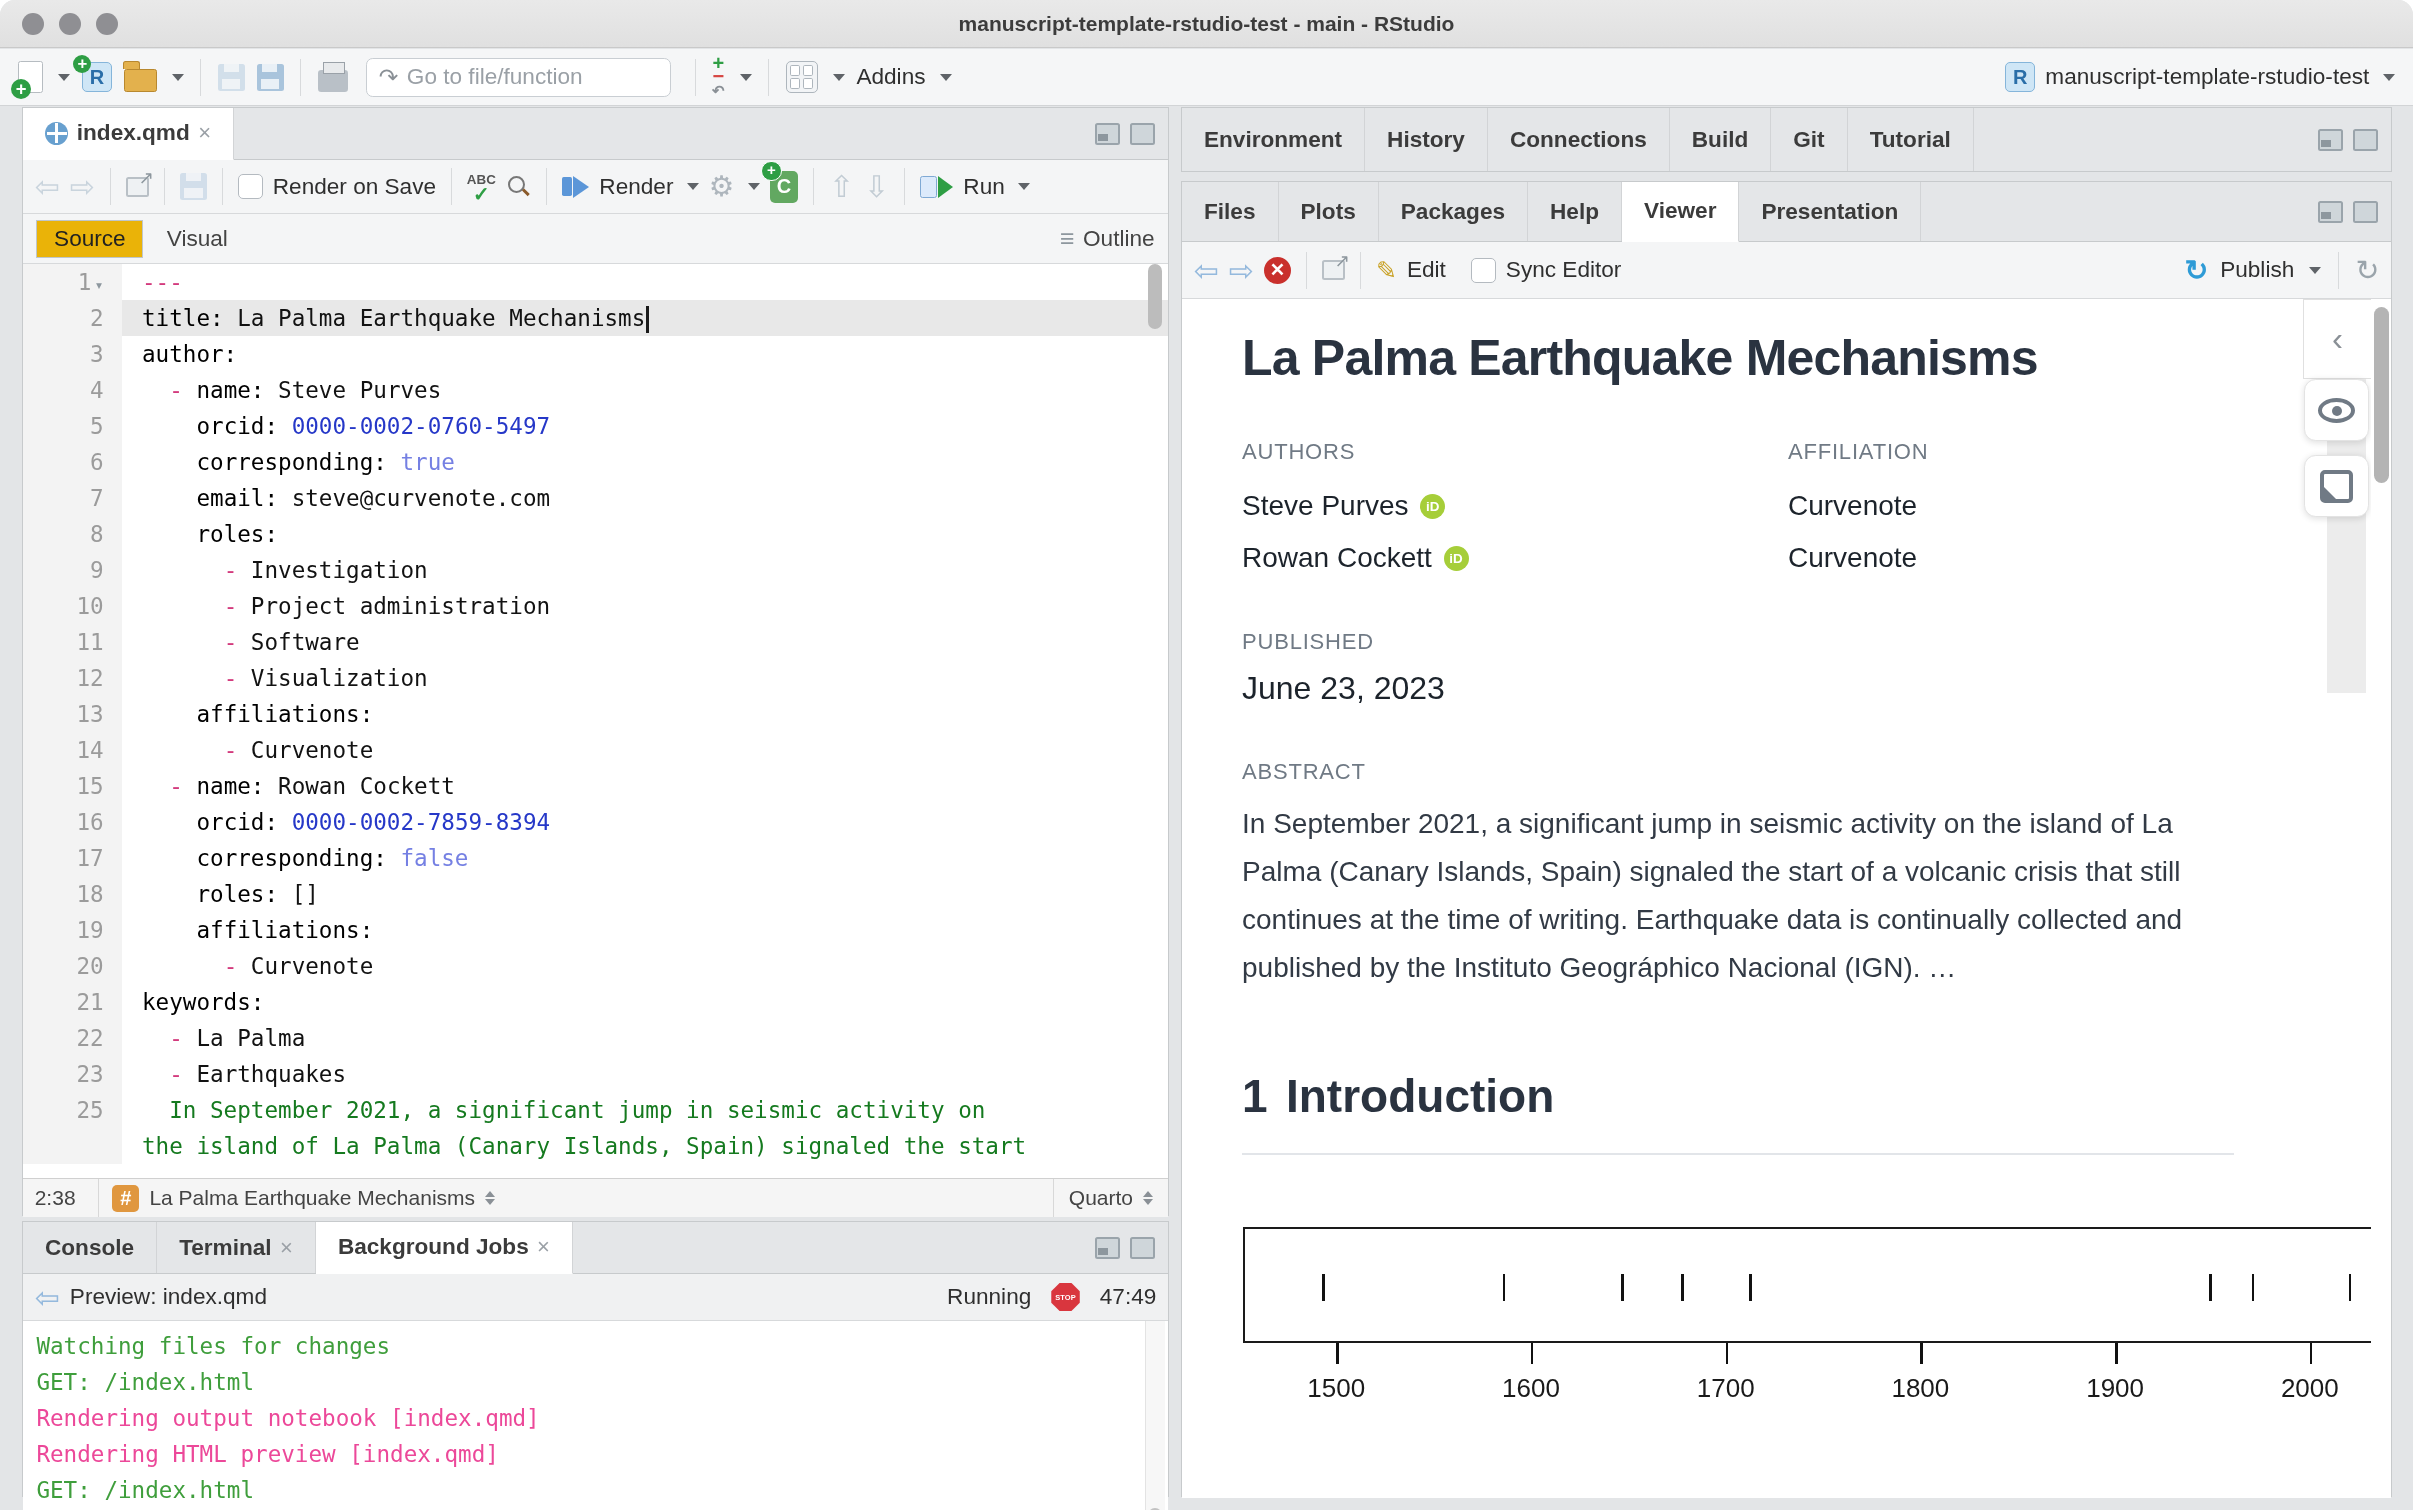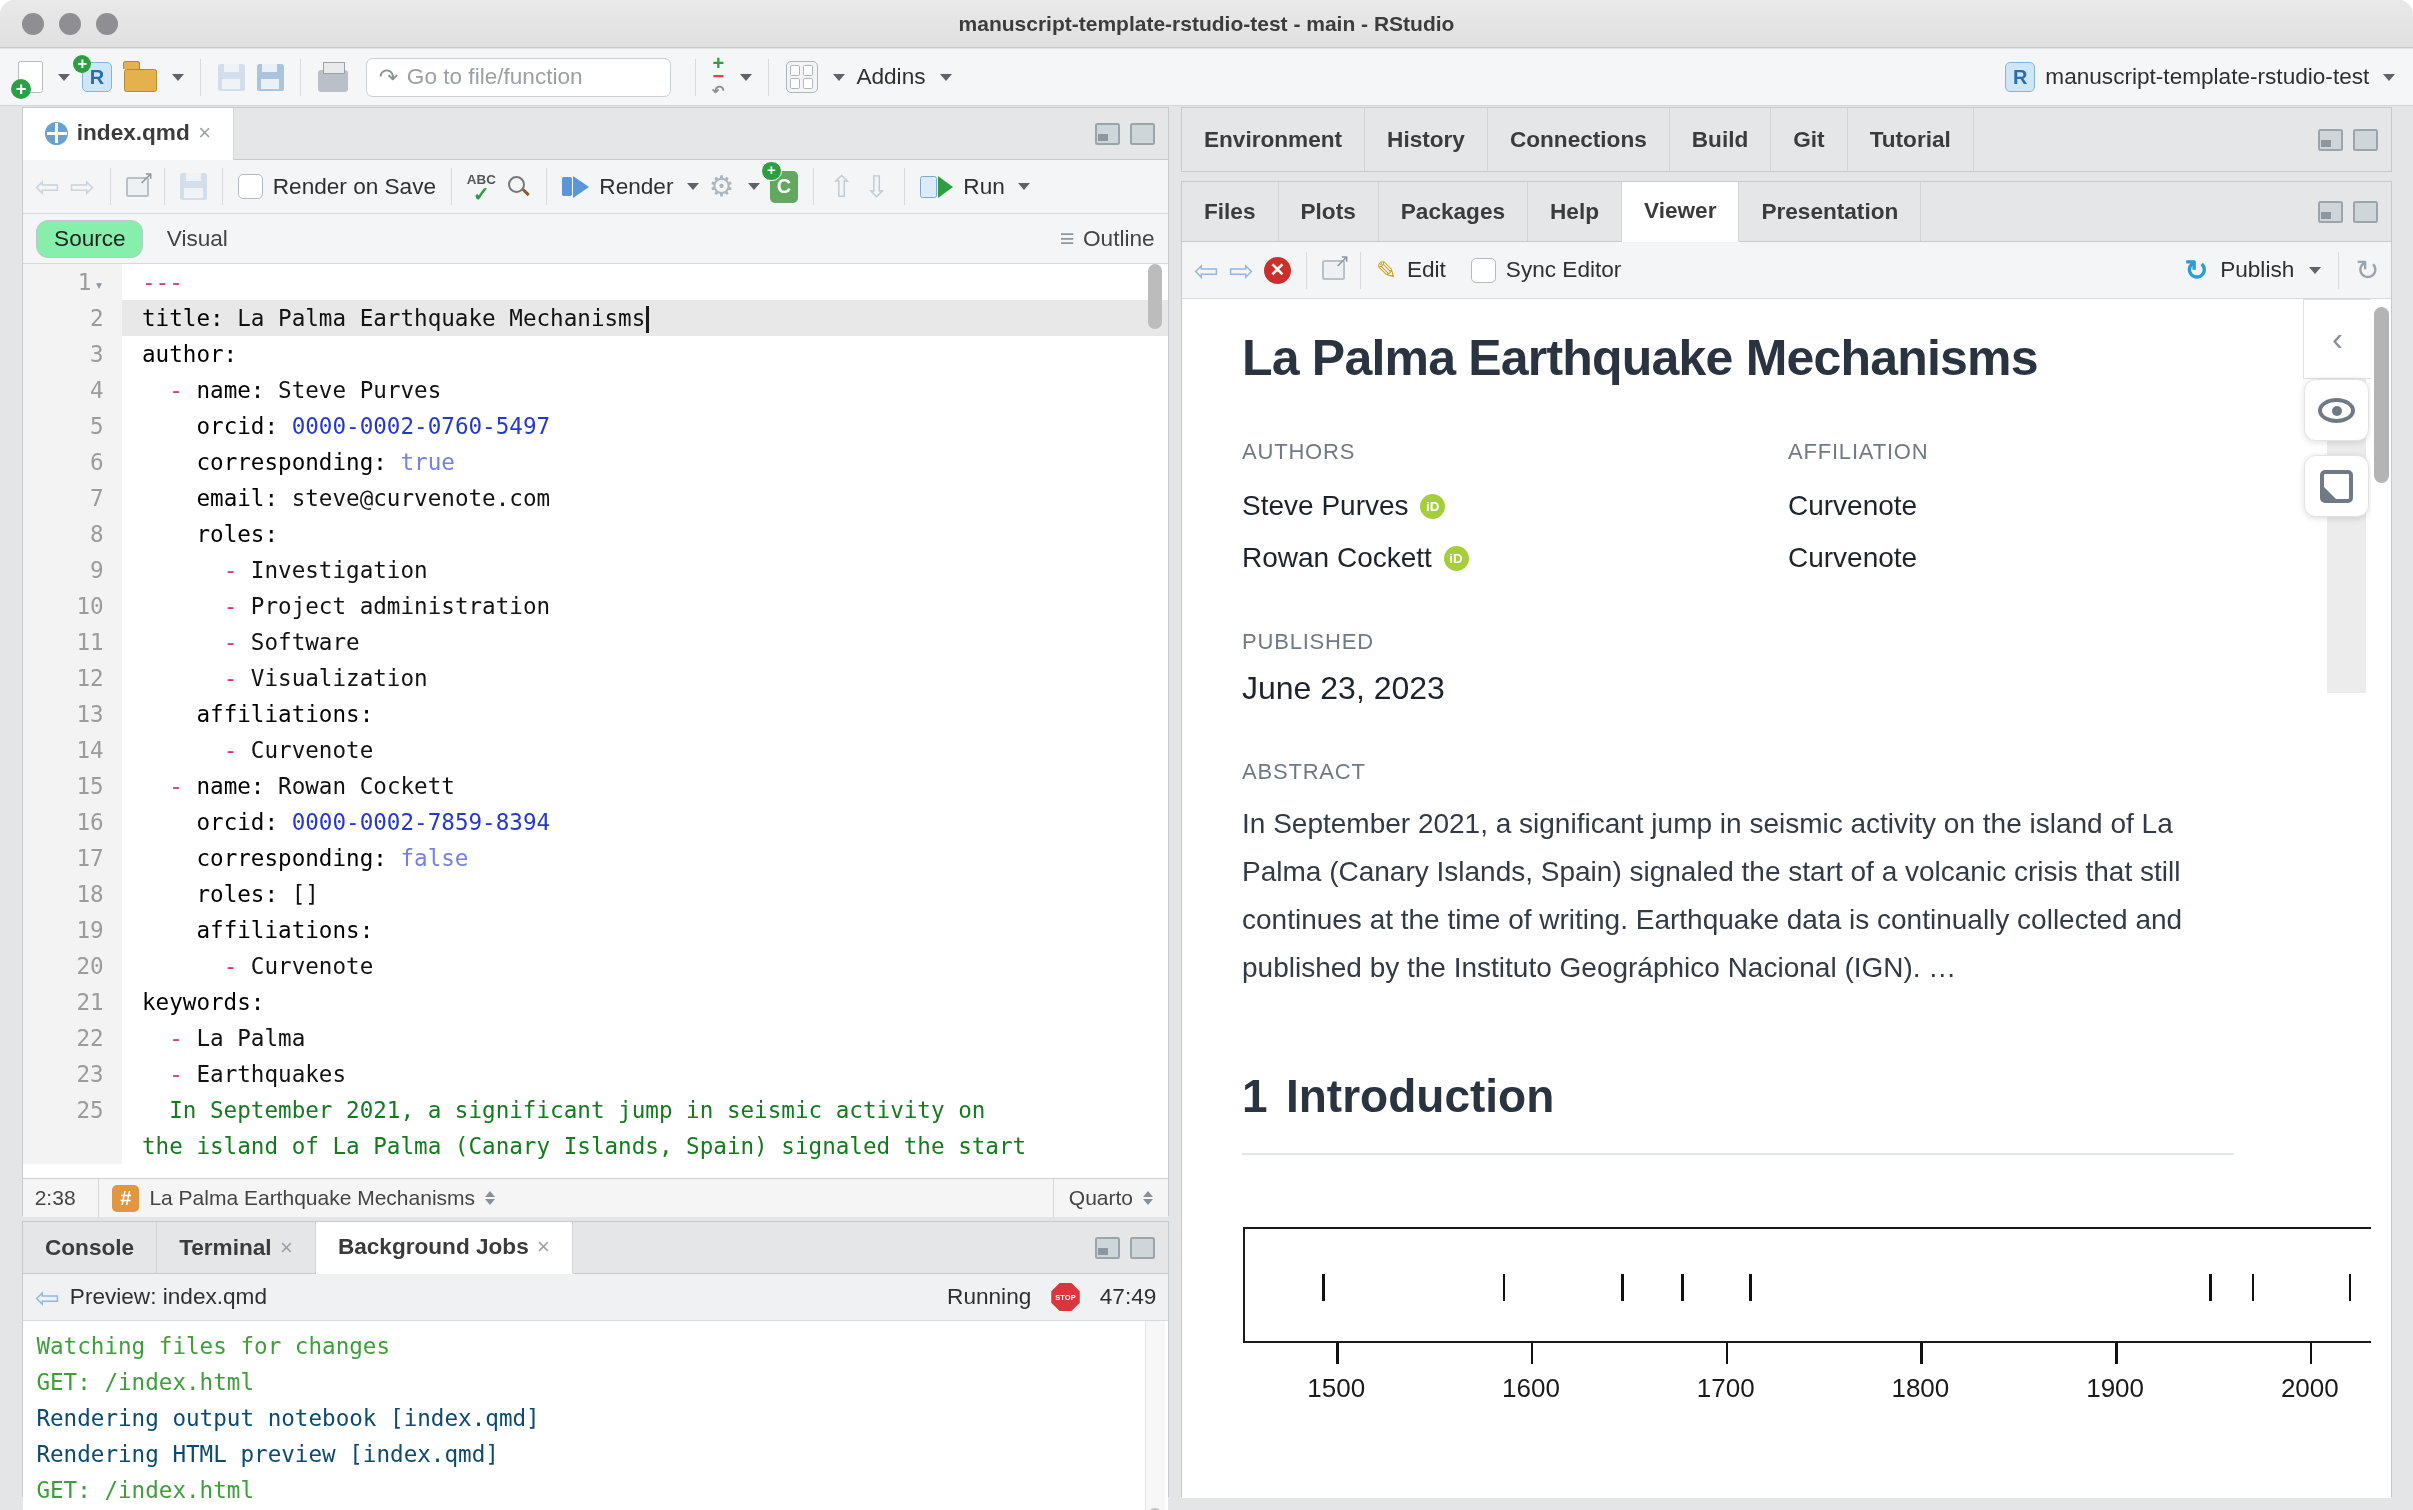--- a/index.html
+++ b/index.html
@@ -76,21 +76,21 @@
   
   #editor-pane { left:22px; top:107px; width:1147px; height:1109px; }
   #editor-tabs { height:52px; }
   #editor-tabs .tab { border-right:0.8px solid #d2d4d6; }
   .qmd-ico { position:relative; width:23.4px; height:23.4px; border-radius:50%; background:#68a0cf; }
   .qmd-ico::before { content:""; position:absolute; left:10px; top:1.7px; width:3.3px; height:20px; background:#fff; }
   .qmd-ico::after { content:""; position:absolute; left:1.7px; top:10px; width:20px; height:3.3px; background:#fff; }
   #editor-toolbar { height:54px; }
   #srcbar { height:50px; display:flex; align-items:center; background:#f4f5f6; border-bottom:0.8px solid #d7d9db; padding:0 13.4px; gap:6.7px; }
   .seg { font-size:22.6px; padding:5px 16.7px; color:#444; }
-  .seg.active { background:#86efac; border:1.7px solid #bfc6cb; border-radius:12px; color:#222; }
+  .seg.active { background:#eab308; border:1.7px solid #bfc6cb; border-radius:0; color:#222; }
   #outline-btn { margin-left:auto; display:flex; align-items:center; gap:8.4px; font-size:22.6px; color:#444; }
   .ico-lines { font-size:25px; color:#8d979e; }
   #code-area { position:relative; height:914px; overflow:hidden; background:#fff; font-family:"DejaVu Sans Mono", monospace; font-size:22.6px; }
   .crow { display:flex; height:36px; line-height:36px; }
   .gut { width:99px; background:#f3f3f3; color:#9b9b9b; text-align:right; padding-right:18.4px; flex:none; }
   .gut .fold { color:#8d979e; font-size:15px; margin-left:3.3px; }
   .cline { flex:1; padding-left:20px; white-space:pre; }
   .crow.hl .cline { background:#e8e8e8; }
   .tok-key { color:#000000;text-align:right; } .tok-txt { color:#121212; } .tok-dash { color:#d33a7d; }
   .tok-val { color:#7580e3; } .tok-num { color:#2638c8; } .tok-str { color:#157a1f; } .tok-meta { color:#d33a7d; }
@@ -108,21 +108,21 @@
   #ed-status .right { display:flex; align-items:center; gap:10px; border-left:0.8px solid #d8d8d8; padding:0 15px; height:100%; }
 
   
   #console-pane { left:22px; top:1221px; width:1147px; height:276px; }
   #console-tabs { height:52px; }
   #console-toolbar { height:47px; background:#f0f1f2; }
   #console-toolbar .right { margin-left:auto; display:flex; align-items:center; gap:20px; font-size:22.6px; color:#2f2f2f; }
   .stop-oct { width:28.5px; height:28.5px; background:#d9363e; clip-path:polygon(30% 0,70% 0,100% 30%,100% 70%,70% 100%,30% 100%,0 70%,0 30%); color:#fff; font-size:7.5px; font-weight:bold; display:flex; align-items:center; justify-content:center; }
   #console-out { position:relative; height:212px; background:#fff; font-family:"DejaVu Sans Mono", monospace; font-size:22.6px; padding:6.7px 0 0 13.4px; overflow:hidden; }
   .con-line { height:36px; line-height:36px; white-space:pre; }
-  .con-green { color:#3f9e3c; } .con-blue { color:#0c4a6e; }
+  .con-green { color:#3f9e3c; } .con-blue { color:#ec4899; }
   #con-scroll { position:absolute; right:3.3px; top:0; width:20px; height:100%; background:#f7f7f7; border-left:0.8px solid #e3e3e3; }
   #con-thumb { position:absolute; left:2.5px; bottom:5px; width:14.2px; height:20px; background:#c2c2c2; border-radius:7.5px; }
 
   
   #righttop-pane { left:1181px; top:107px; width:1211px; height:65px; background:#e4e6e8; }
   #righttop-pane .tabstrip { height:100%; border-bottom:none; background:transparent; }
   #right-pane { left:1181px; top:181px; width:1211px; height:1316px; }
   #viewer-tabs { height:60px; }
   #viewer-toolbar { height:57px; }
   #viewer-toolbar .right { margin-left:auto; display:flex; align-items:center; gap:11.7px; }

